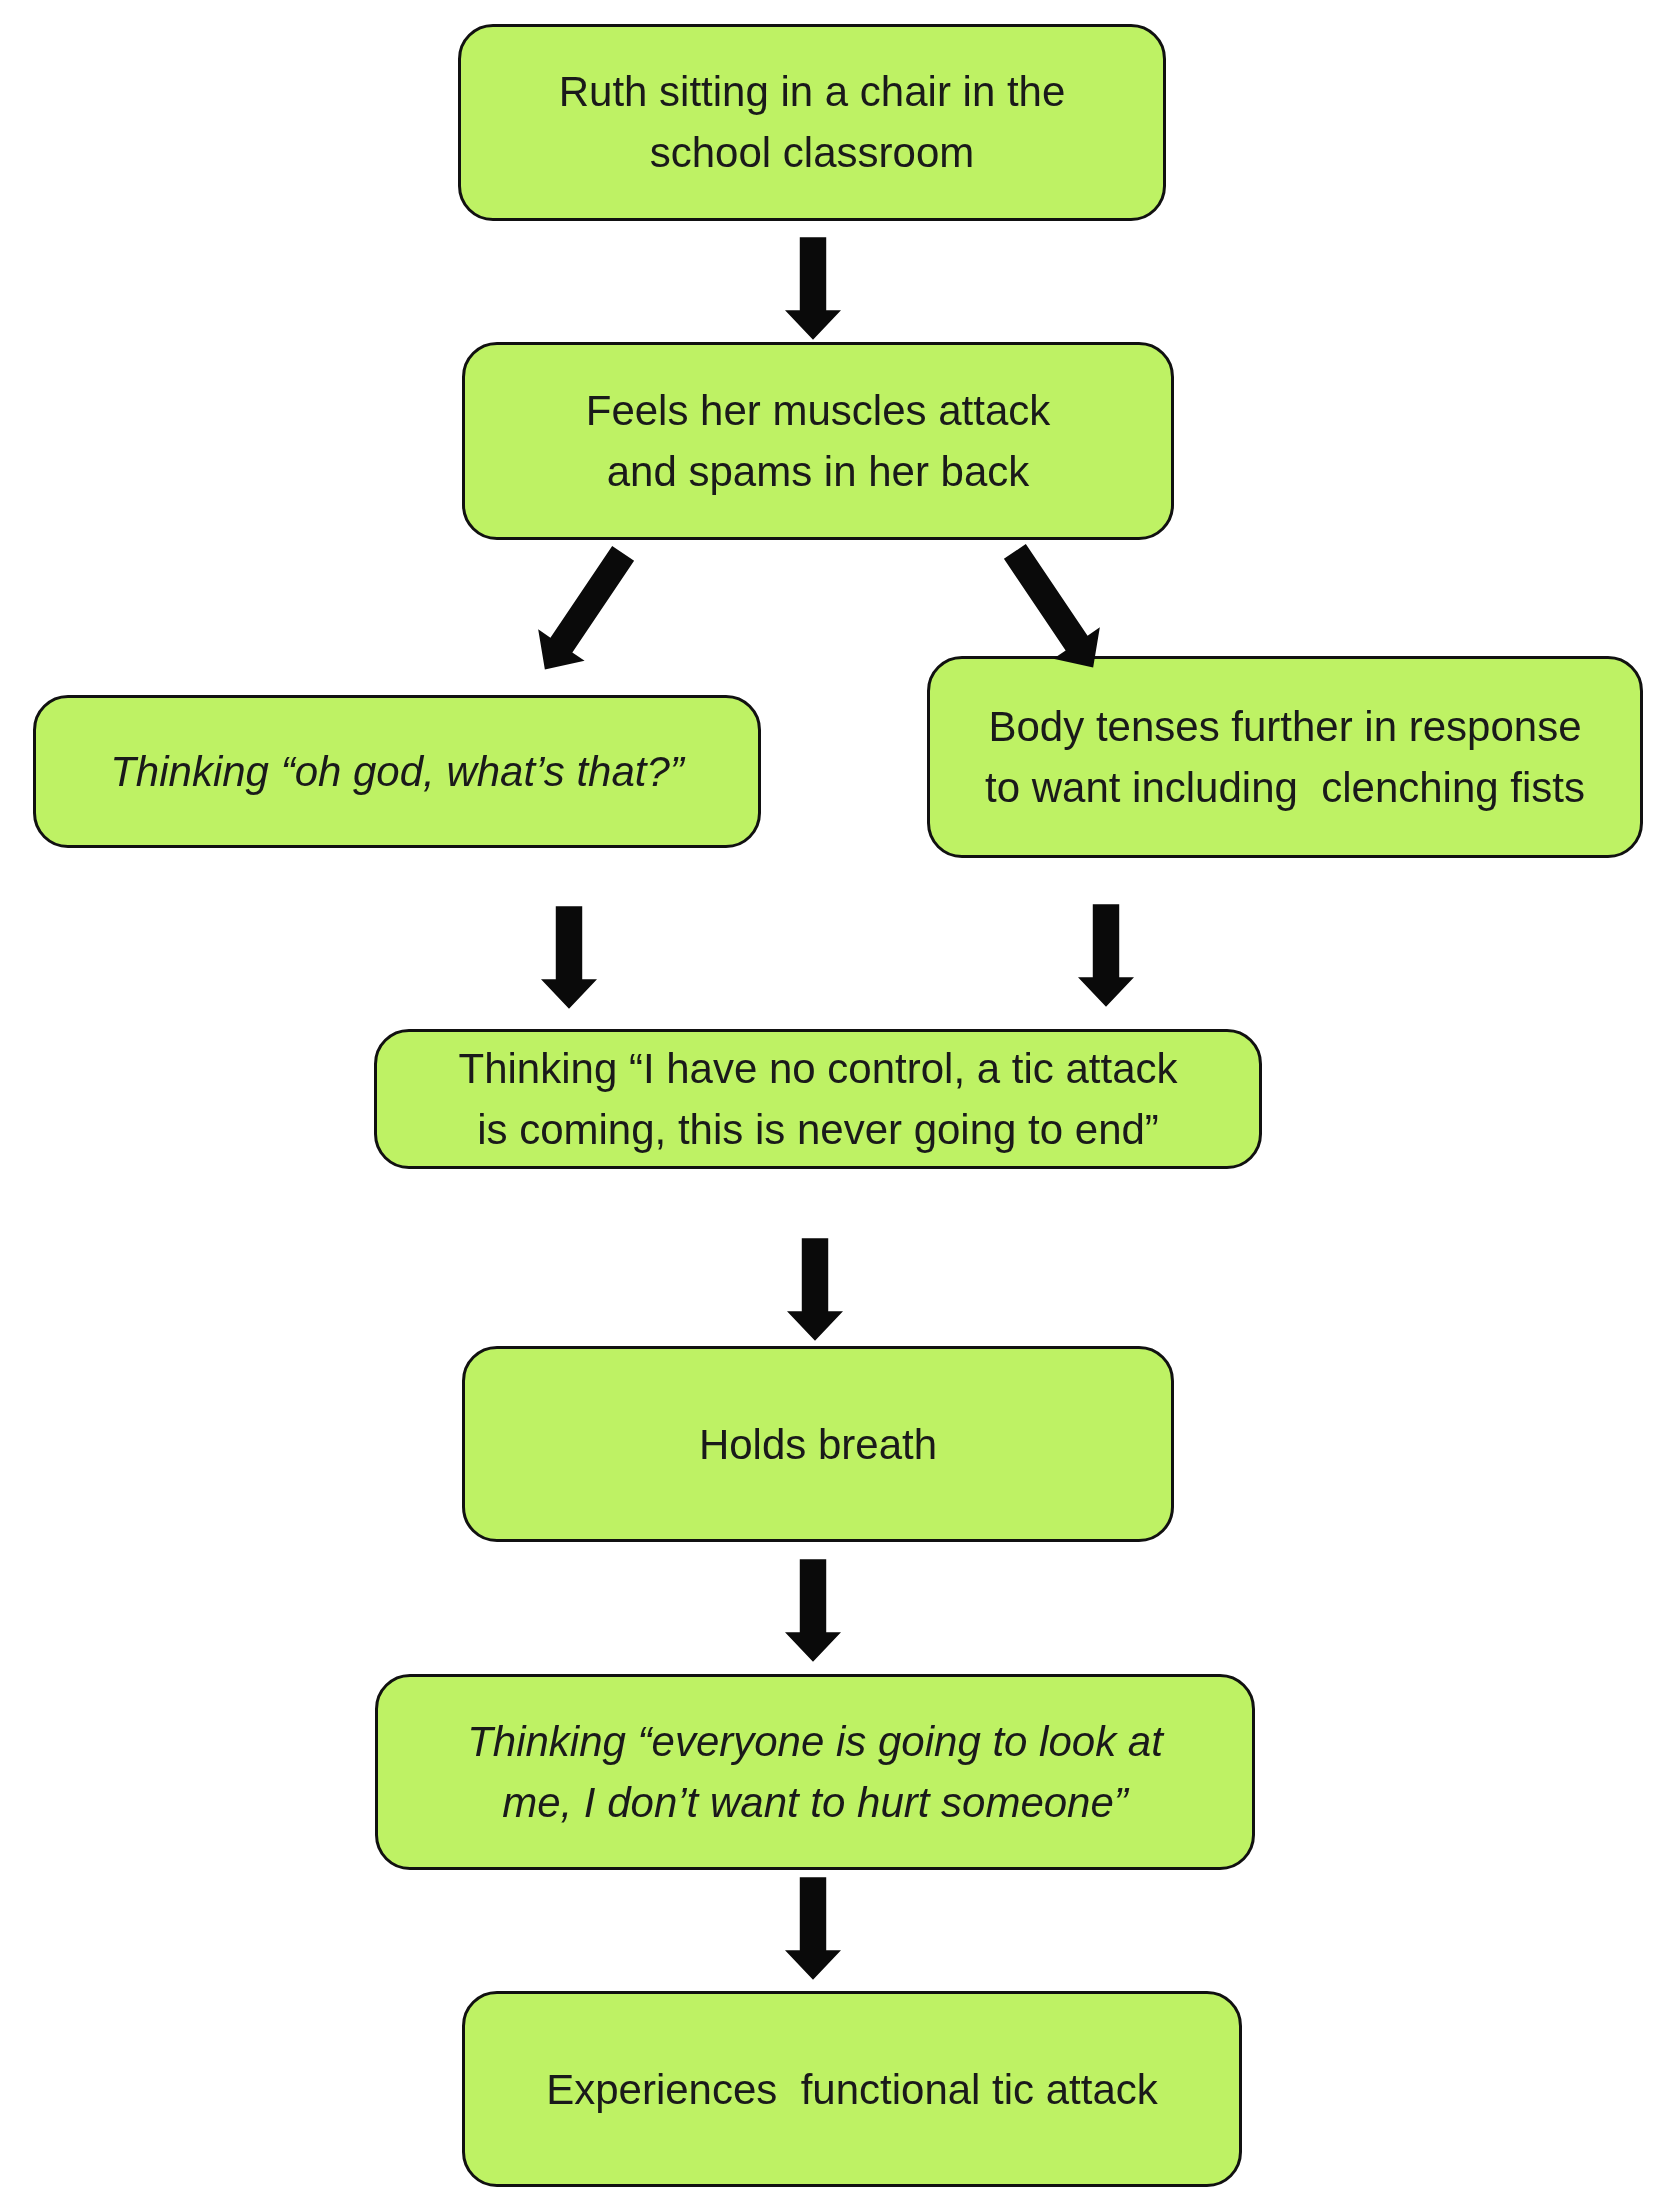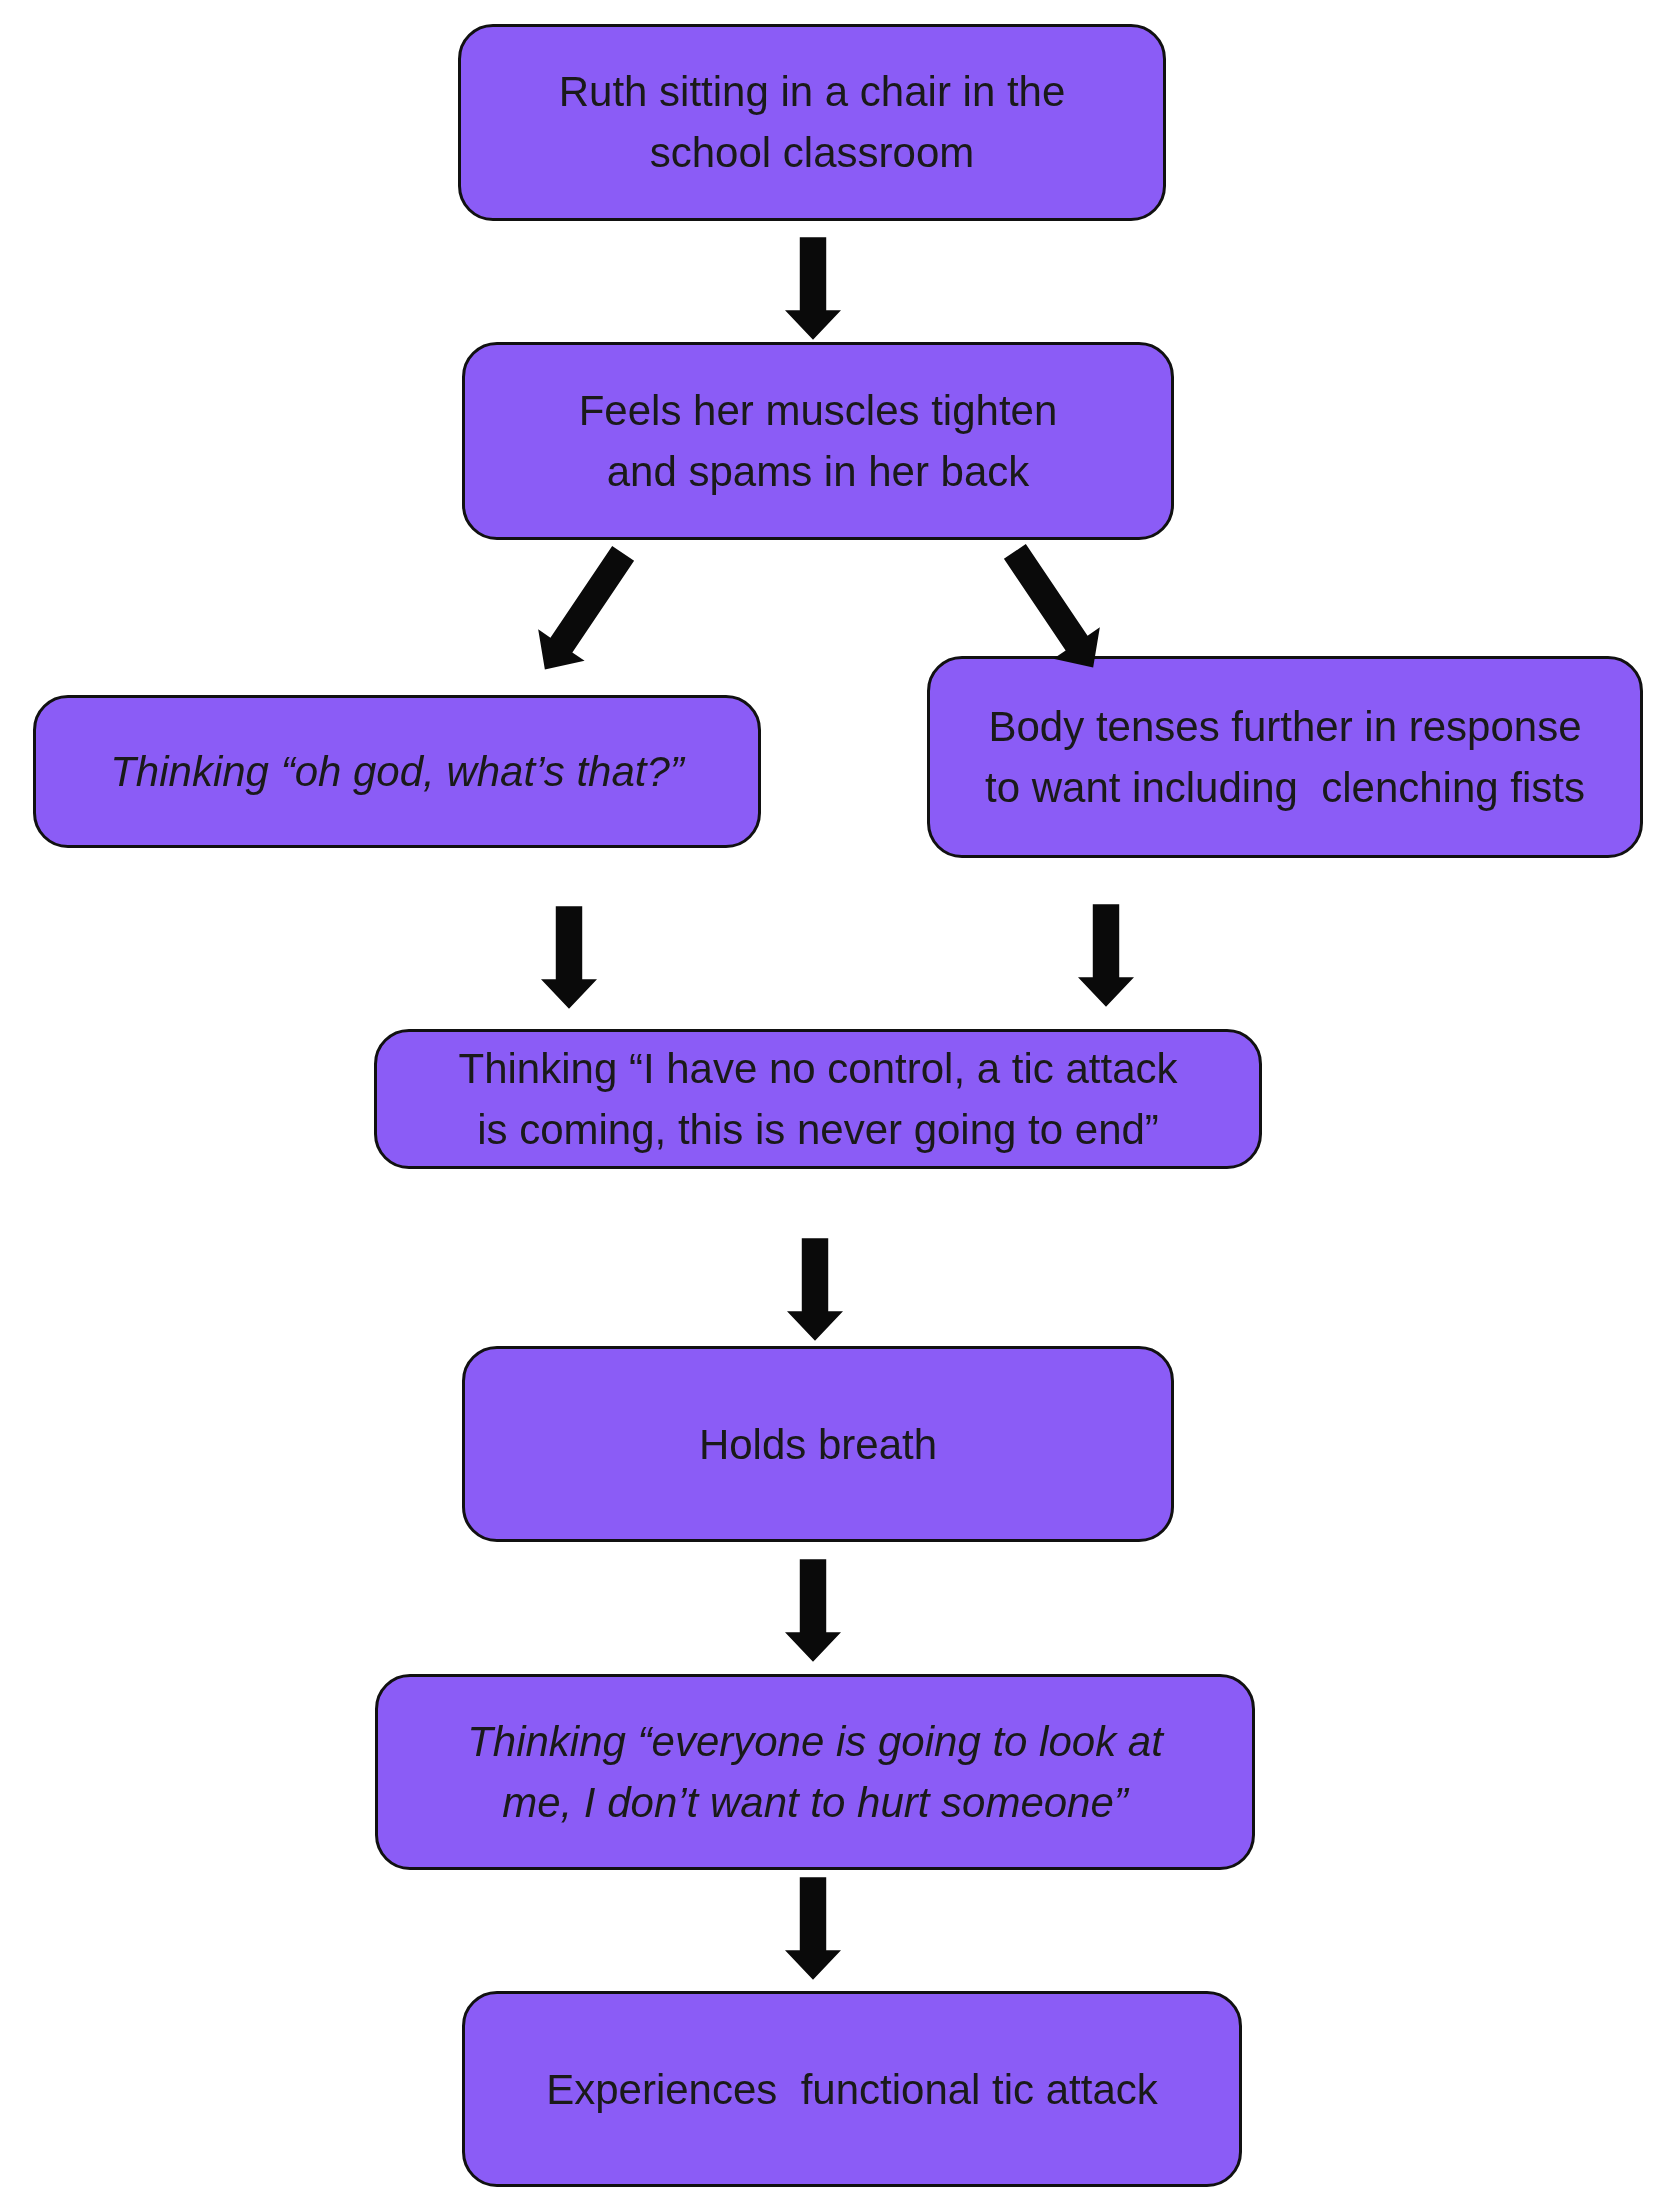--- a/index.html
+++ b/index.html
@@ -15,21 +15,21 @@
   }
   .canvas {
     position: absolute;
     left: 0; top: 0;
     width: 1658px;
     height: 2205px;
   }
   .node {
     position: absolute;
     box-sizing: border-box;
-    background: #8b5cf6;
+    background: #bef264;
     border: 3.1px solid #111111;
     border-radius: 35px;
     display: flex;
     flex-direction: column;
     justify-content: center;
     align-items: center;
     text-align: center;
     color: #1a1a1a;
     font-size: 42px;
   }
@@ -65,21 +65,21 @@
 <body>
 
 <div class="canvas">
 
   <div class="node" id="n-start">
     <span class="line">Ruth sitting in a chair in the</span>
     <span class="line">school classroom</span>
   </div>
 
   <div class="node" id="n-sensation">
-    <span class="line">Feels her muscles tighten</span>
+    <span class="line">Feels her muscles attack</span>
     <span class="line">and spams in her back</span>
   </div>
 
   <div class="node" id="n-thought-what">
     <span class="line">Thinking “oh god, what’s that?”</span>
     <span class="line"></span>
   </div>
 
   <div class="node" id="n-body-tenses">
     <span class="line">Body tenses further in response</span>

